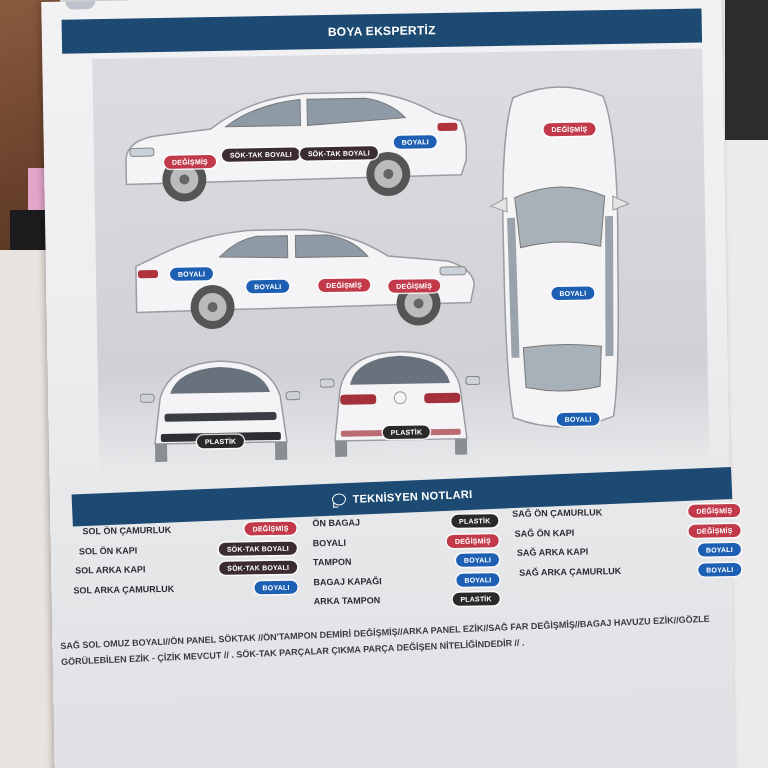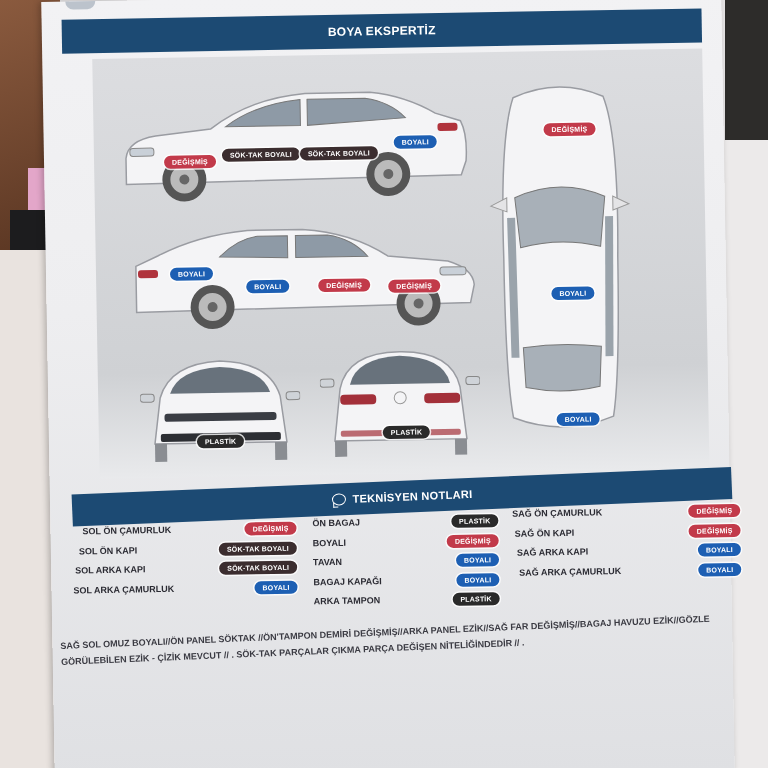--- a/index.html
+++ b/index.html
@@ -189,21 +189,21 @@
   <div class="col" style="left:262px;top:518px;width:186px">
     <div class="row">
         <span class="label">ÖN BAGAJ</span>
         <span class="badge b-black" style="right:0">PLASTİK</span>
       </div>
     <div class="row">
         <span class="label">BOYALI</span>
         <span class="badge b-red" style="right:0">DEĞİŞMİŞ</span>
       </div>
     <div class="row">
-        <span class="label">TAVAN</span>
+        <span class="label">TAMPON</span>
         <span class="badge b-blue" style="right:0">BOYALI</span>
       </div>
     <div class="row">
         <span class="label">BAGAJ KAPAĞI</span>
         <span class="badge b-blue" style="right:0">BOYALI</span>
       </div>
     <div class="row">
         <span class="label">ARKA TAMPON</span>
         <span class="badge b-black" style="right:0">PLASTİK</span>
       </div>

